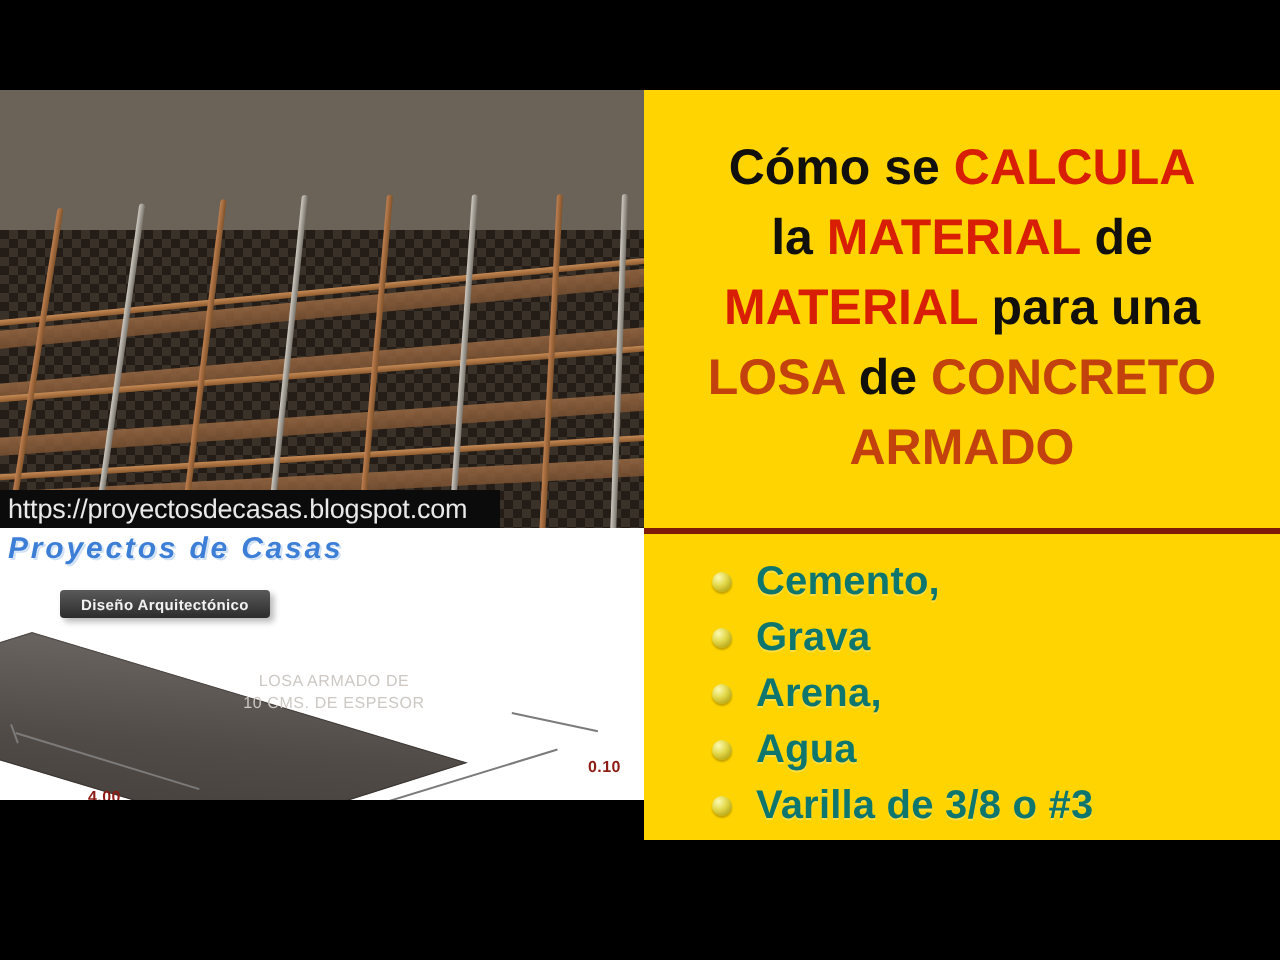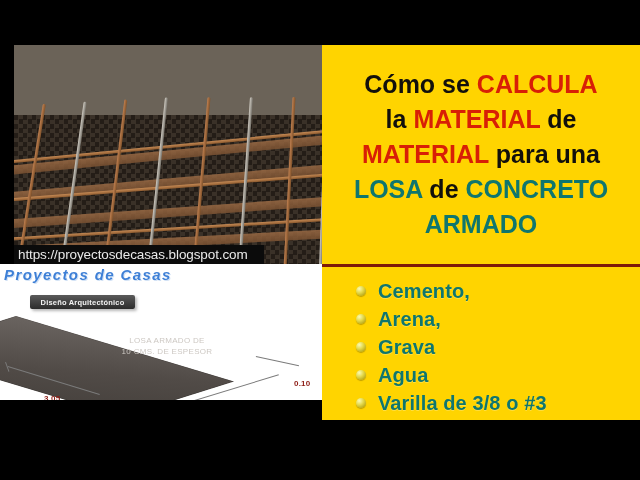--- a/index.html
+++ b/index.html
@@ -7,21 +7,21 @@
 
   #stage{position:relative;width:640px;height:480px;background:#000;}
 
   
   #band{position:absolute;left:0;top:45px;width:640px;height:375px;}
 
   
   #left-col{position:absolute;left:0;top:0;width:322px;height:375px;}
 
   
-  #photo{position:absolute;left:0;top:0;width:322px;height:219px;overflow:hidden;background:#6b6358;margin-left:14px;}
+  #photo{position:absolute;left:0;top:0;width:322px;height:219px;overflow:hidden;background:#6b6358;}
   .grav{position:absolute;left:0;top:0;width:322px;height:78px;
         background:
           radial-gradient(circle at 6% 22%, #e8e4db 0 2px, transparent 3px),
           radial-gradient(circle at 17% 62%, #cfc8bc 0 2px, transparent 3px),
           radial-gradient(circle at 29% 12%, #f0ece3 0 2px, transparent 3px),
           radial-gradient(circle at 41% 72%, #b9b2a6 0 2px, transparent 3px),
           radial-gradient(circle at 53% 33%, #e3ded4 0 2px, transparent 3px),
           radial-gradient(circle at 66% 80%, #cbc4b7 0 2px, transparent 3px),
           radial-gradient(circle at 78% 20%, #f2eee6 0 2px, transparent 3px),
           radial-gradient(circle at 88% 58%, #b4ada1 0 2px, transparent 3px),
@@ -73,21 +73,21 @@
 
   
   #right-col{position:absolute;left:322px;top:0;width:318px;height:375px;background:#FFD400;}
   #title-box{position:absolute;left:0;top:0;width:318px;height:219px;
              display:flex;flex-direction:column;align-items:center;justify-content:center;
              padding:0 6px;box-sizing:border-box;}
   .tline{font-size:25px;font-weight:bold;line-height:35px;text-align:center;white-space:nowrap;
          font-family:"Liberation Sans",sans-serif;}
   .k-black{color:#12100c;}
   .k-red{color:#d81f06;}
-  .k-gray{color:#0f766e;margin-top:11px;}
+  .k-gray{color:#c2410c;margin-top:11px;}
 
   #divider{position:absolute;left:0;top:219px;width:318px;height:3px;background:#7d1a08;}
 
   #bullets{position:absolute;left:0;top:228px;width:318px;height:147px;
            padding:4px 0 0 34px;box-sizing:border-box;}
   .bullet-row{display:flex;align-items:center;height:28px;}
   .dot{width:10px;height:10px;border-radius:50%;flex:0 0 auto;margin-right:12px;
        background:radial-gradient(circle at 33% 28%, #fbfbb4 0%, #e3d84a 42%, #b8a81c 78%, #8a7d10 100%);
        box-shadow:0 1px 1px rgba(0,0,0,.25);}
   .btext{color:#0f766e;font-size:20px;font-weight:bold;letter-spacing:.1px;white-space:nowrap;
@@ -148,21 +148,21 @@
           <div id="slab-label">
             <div>LOSA ARMADO DE</div>
             <div>10 CMS. DE ESPESOR</div>
           </div>
 
           <div class="ext" style="left:2px;top:60px;width:96px;transform:rotate(17deg);"></div>
           <div class="ext" style="left:110px;top:118px;width:170px;transform:rotate(-17deg);"></div>
           <div class="ext" style="left:250px;top:50px;width:44px;transform:rotate(12deg);"></div>
           <div class="ext" style="left:0px;top:56px;width:10px;transform:rotate(70deg);"></div>
 
-          <div class="dim" id="dim-400">3.05</div>
+          <div class="dim" id="dim-400">4.00</div>
           <div class="dim" id="dim-350">3.50</div>
           <div class="dim" id="dim-010">0.10</div>
         </div>
       </div>
     </div>
 
     <div id="right-col">
 
       <div id="title-box">
         <div class="tline">
@@ -184,25 +184,25 @@
 
       <div id="divider"></div>
 
       <div id="bullets">
         <div class="bullet-row">
           <span class="dot"></span>
           <span class="btext">Cemento,</span>
         </div>
         <div class="bullet-row">
           <span class="dot"></span>
+          <span class="btext">Grava</span>
+        </div>
+        <div class="bullet-row">
+          <span class="dot"></span>
           <span class="btext">Arena,</span>
-        </div>
-        <div class="bullet-row">
-          <span class="dot"></span>
-          <span class="btext">Grava</span>
         </div>
         <div class="bullet-row">
           <span class="dot"></span>
           <span class="btext">Agua</span>
         </div>
         <div class="bullet-row">
           <span class="dot"></span>
           <span class="btext">Varilla de 3/8 o #3</span>
         </div>
       </div>

